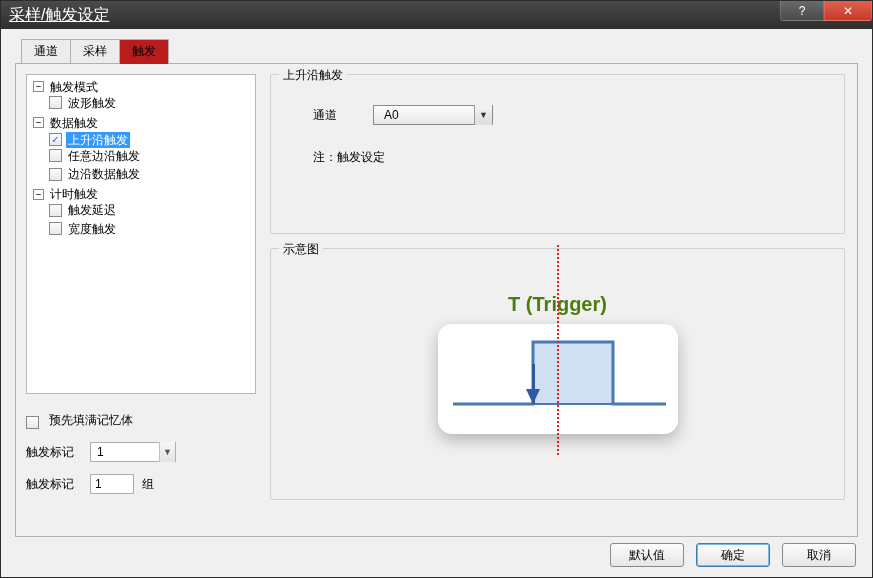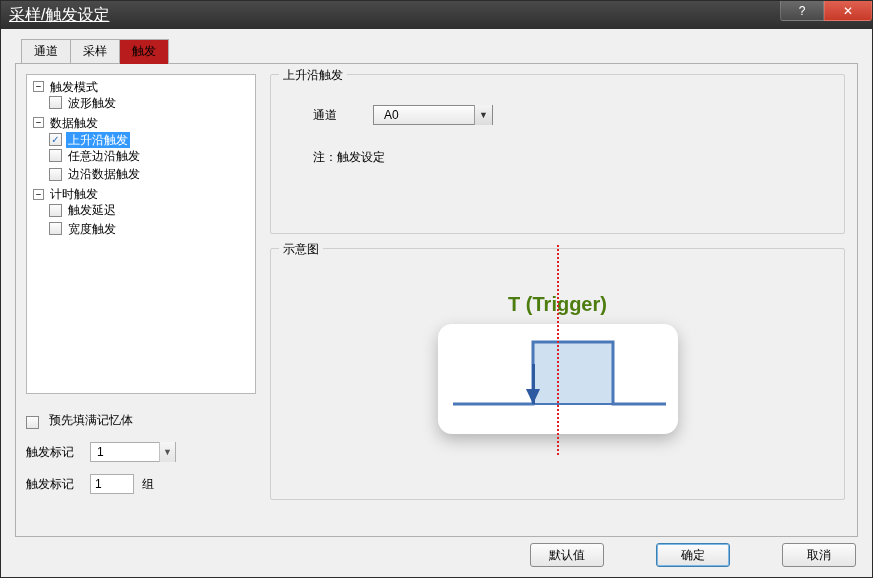--- a/index.html
+++ b/index.html
@@ -232,21 +232,20 @@
     display: flex; gap: 12px;
   }
   .btn {
     min-width: 74px; height: 24px;
     border: 1px solid #8a8a8a;
     border-radius: 3px;
     background: linear-gradient(#fcfcfc,#e6e6e6);
     display: flex; align-items: center; justify-content: center;
     font-size: 12px;
     padding: 0 0;
-    margin-left: 40px;
   }
   .btn.default {
     border: 1px solid #3c7fb1;
     box-shadow: 0 0 0 1px #7cb7e6 inset;
   }
 </style>
 </head>
 <body>
 
 <div class="window">

